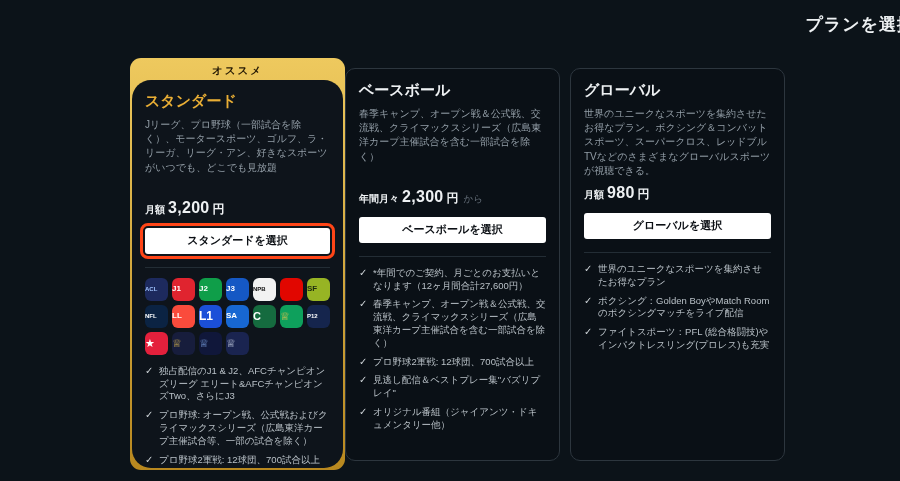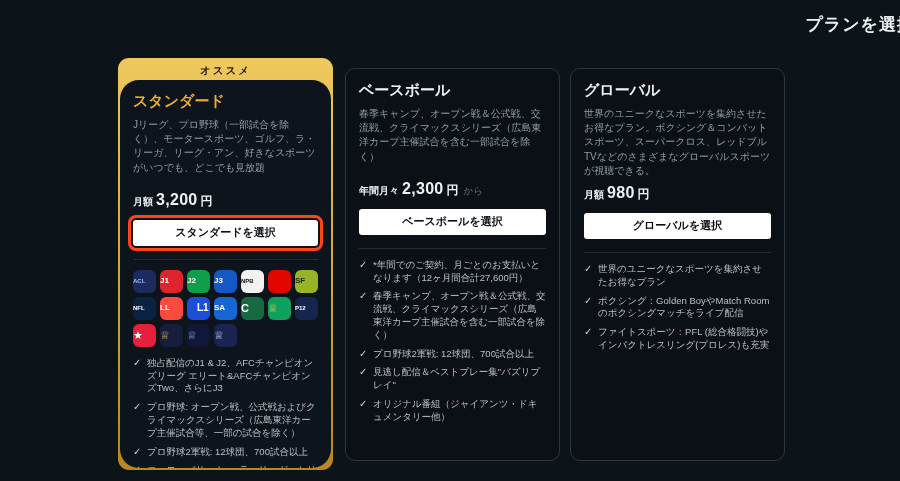--- a/index.html
+++ b/index.html
@@ -21,21 +21,21 @@
     position:absolute;box-sizing:border-box;width:215px;
     background:var(--card_bg,#0a1016);
     border:1px solid var(--card_border,#2d363e);
     border-radius:10px;overflow:hidden;
   }
   .card.plain{top:68px;height:393px;}
   .card-2{left:345px;}
   .card-3{left:570px;}
   
   .standard-wrap{
-    position:absolute;left:118px;top:58px;width:215px;height:412px;
+    position:absolute;left:130px;top:58px;width:215px;height:412px;
     box-sizing:border-box;border-radius:11px;padding:2px;
     background:linear-gradient(180deg,var(--gold_badge_from,#eec95e),var(--gold_badge_to,#b8881f));
     overflow:hidden;
   }
   .badge{
     height:20px;line-height:20px;text-align:center;
     font-size:10.5px;font-weight:bold;letter-spacing:2px;
     color:#221703;
   }
   .standard-body{
@@ -43,21 +43,21 @@
     background:var(--card_bg_std,#0e141b);overflow:hidden;
   }
   .card-inner{padding:10px 13px;box-sizing:border-box;height:100%;}
   
   .plan-title{margin:2px 0 0 0;font-size:15px;font-weight:bold;color:var(--text,#eef1f3);}
   .plan-title.gold{color:var(--gold,#e9ae35);}
   .plan-desc{
     margin:7px 0 0 0;font-size:10px;line-height:1.42;
     color:var(--text_desc,#939ea7);
   }
-  .price{margin-top:16px;display:flex;align-items:baseline;gap:3px;}
+  .price{margin-top:24px;display:flex;align-items:baseline;gap:3px;}
   .p-prefix{font-size:10px;font-weight:bold;color:var(--text,#eef1f3);}
   .p-value{font-size:16px;font-weight:bold;color:var(--text,#eef1f3);letter-spacing:.3px;}
   .p-unit{font-size:12px;font-weight:bold;color:var(--text,#eef1f3);}
   .p-suffix{font-size:9.5px;color:var(--text_muted,#66707a);margin-left:2px;}
   
   .select-btn{
     display:block;width:100%;margin-top:10px;height:26px;
     background:var(--button_bg,#ffffff);color:var(--button_text,#0b0f14);
     font-family:inherit;font-size:11px;font-weight:bold;
     border:none;border-radius:3px;cursor:pointer;
@@ -128,21 +128,21 @@
             <div class="tile" style="background: rgb(151, 180, 36);">
               <span style="color: rgb(29, 42, 16); font-size: 8px;">SF</span>
             </div>
             <div class="tile" style="background: rgb(11, 35, 67);">
               <span style="color: rgb(255, 255, 255); font-size: 6px;">NFL</span>
             </div>
             <div class="tile" style="background: rgb(250, 75, 60);">
               <span style="color: rgb(255, 255, 255); font-size: 8px;">LL</span>
             </div>
             <div class="tile" style="background: rgb(27, 79, 216);">
-              <span style="color: rgb(255, 255, 255); font-size: 10px; padding-left: 10px;">L1</span>
+              <span style="color: rgb(255, 255, 255); font-size: 12px;">L1</span>
             </div>
             <div class="tile" style="background: rgb(23, 103, 210);">
               <span style="color: rgb(255, 255, 255); font-size: 8px;">SA</span>
             </div>
             <div class="tile" style="background: rgb(21, 107, 63);">
               <span style="color: rgb(255, 255, 255); font-size: 11px;">C</span>
             </div>
             <div class="tile" style="background: rgb(14, 160, 92);">
               <span style="color: rgb(240, 198, 78); font-size: 11px;">♕</span>
             </div>

